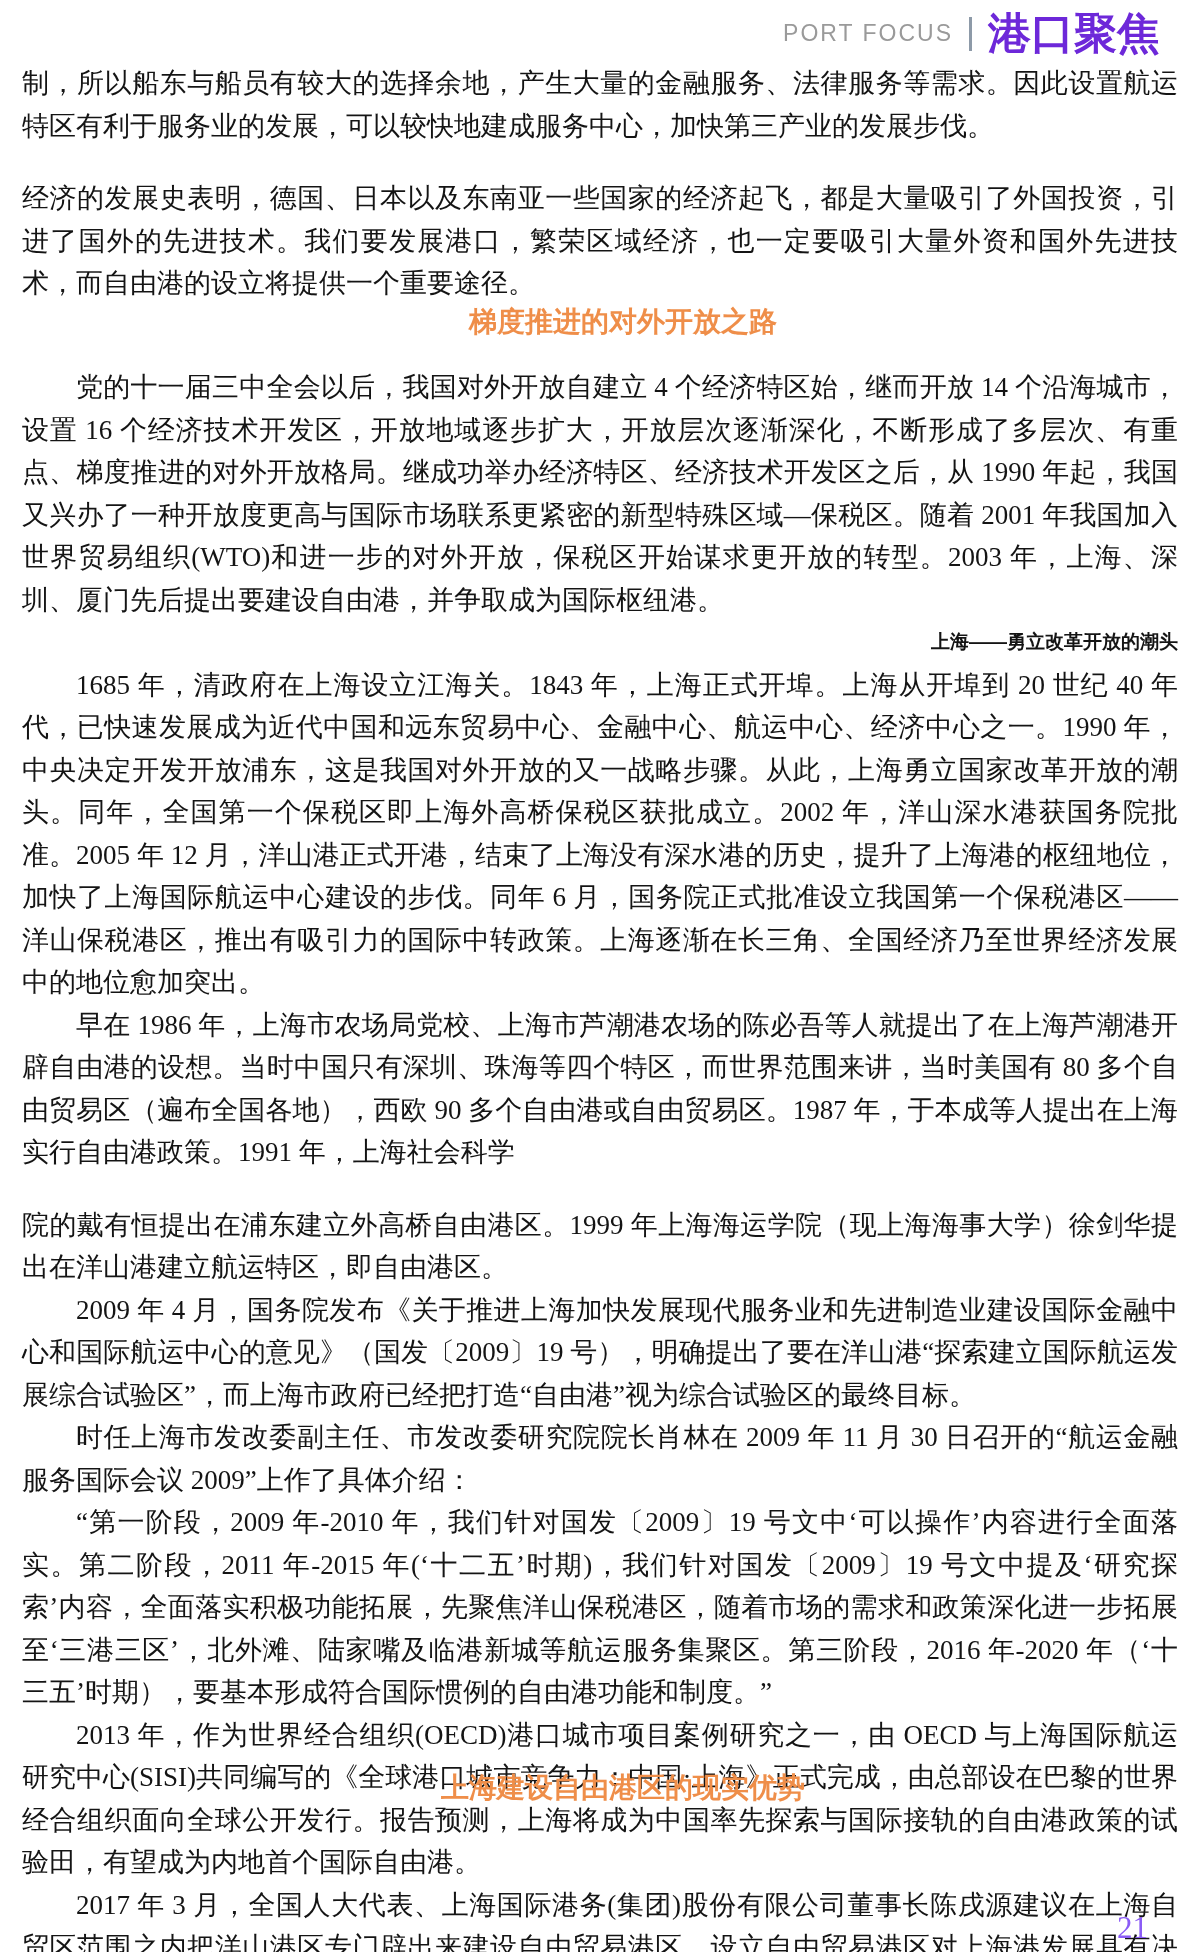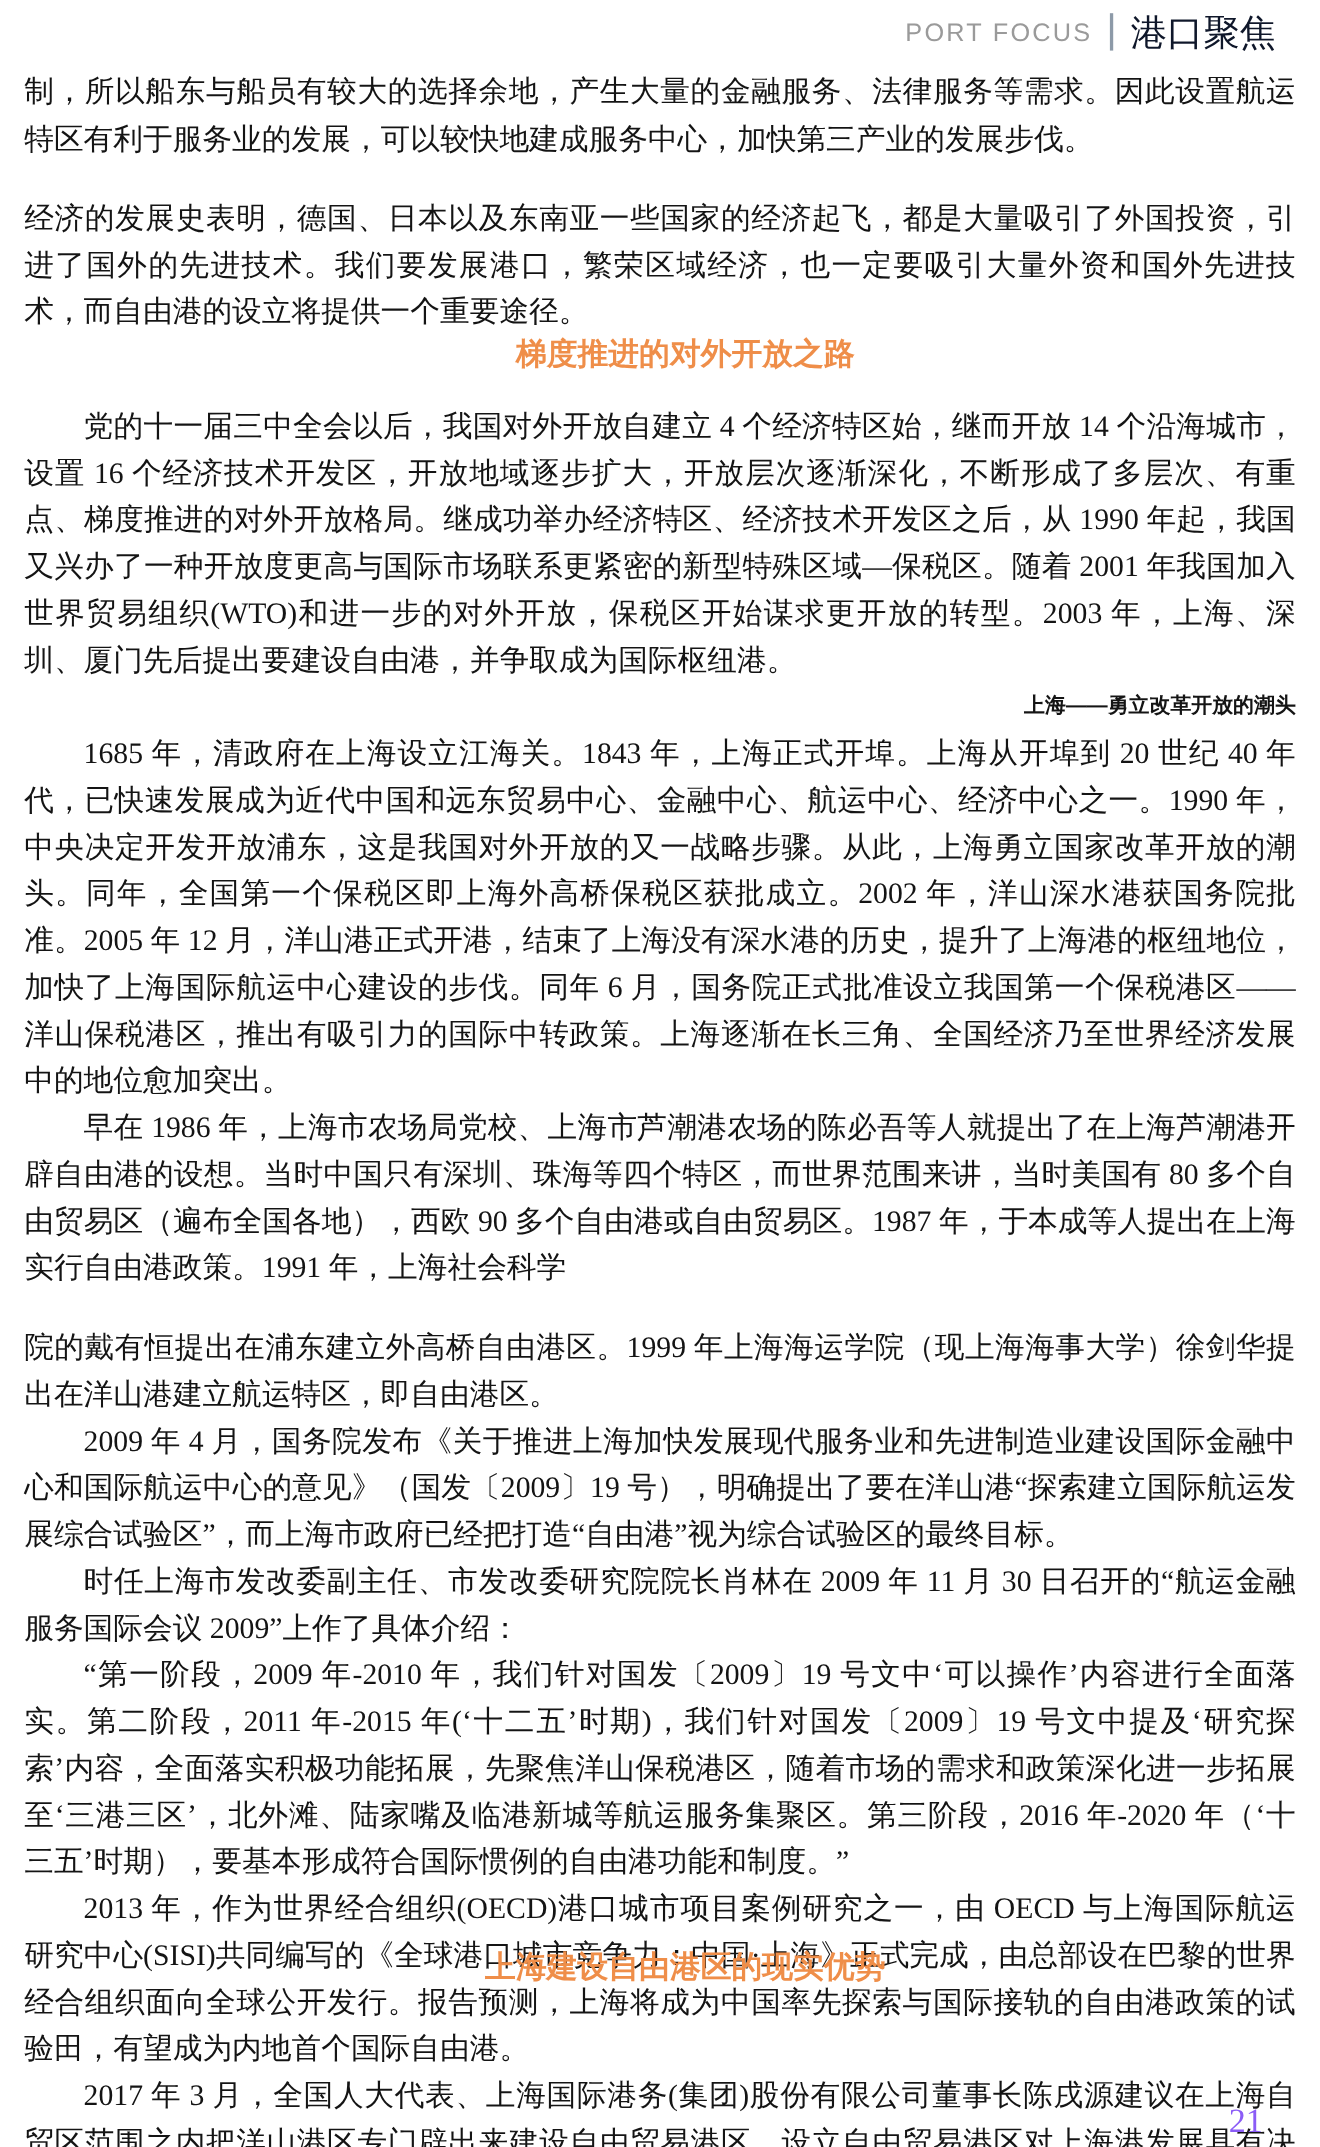--- a/index.html
+++ b/index.html
@@ -29,23 +29,23 @@
     color: #9a9a9a;
     font-weight: 400;
   }
   .hdr-bar {
     width: 3px;
     height: 34px;
     background: #8d9aa8;
   }
   .brand {
     font-family: "Liberation Sans", sans-serif;
-    font-size: 33px;
-    font-weight: normal;
-    color: #0f172a;
+    font-size: 43px;
+    font-weight: bold;
+    color: #6d28d9;
     line-height: 1;
   }
   
   .columns {
     position: absolute;
     left: 22px;
     right: 22px;
     display: flex;
     gap: 30px;
     flex-direction: column;

